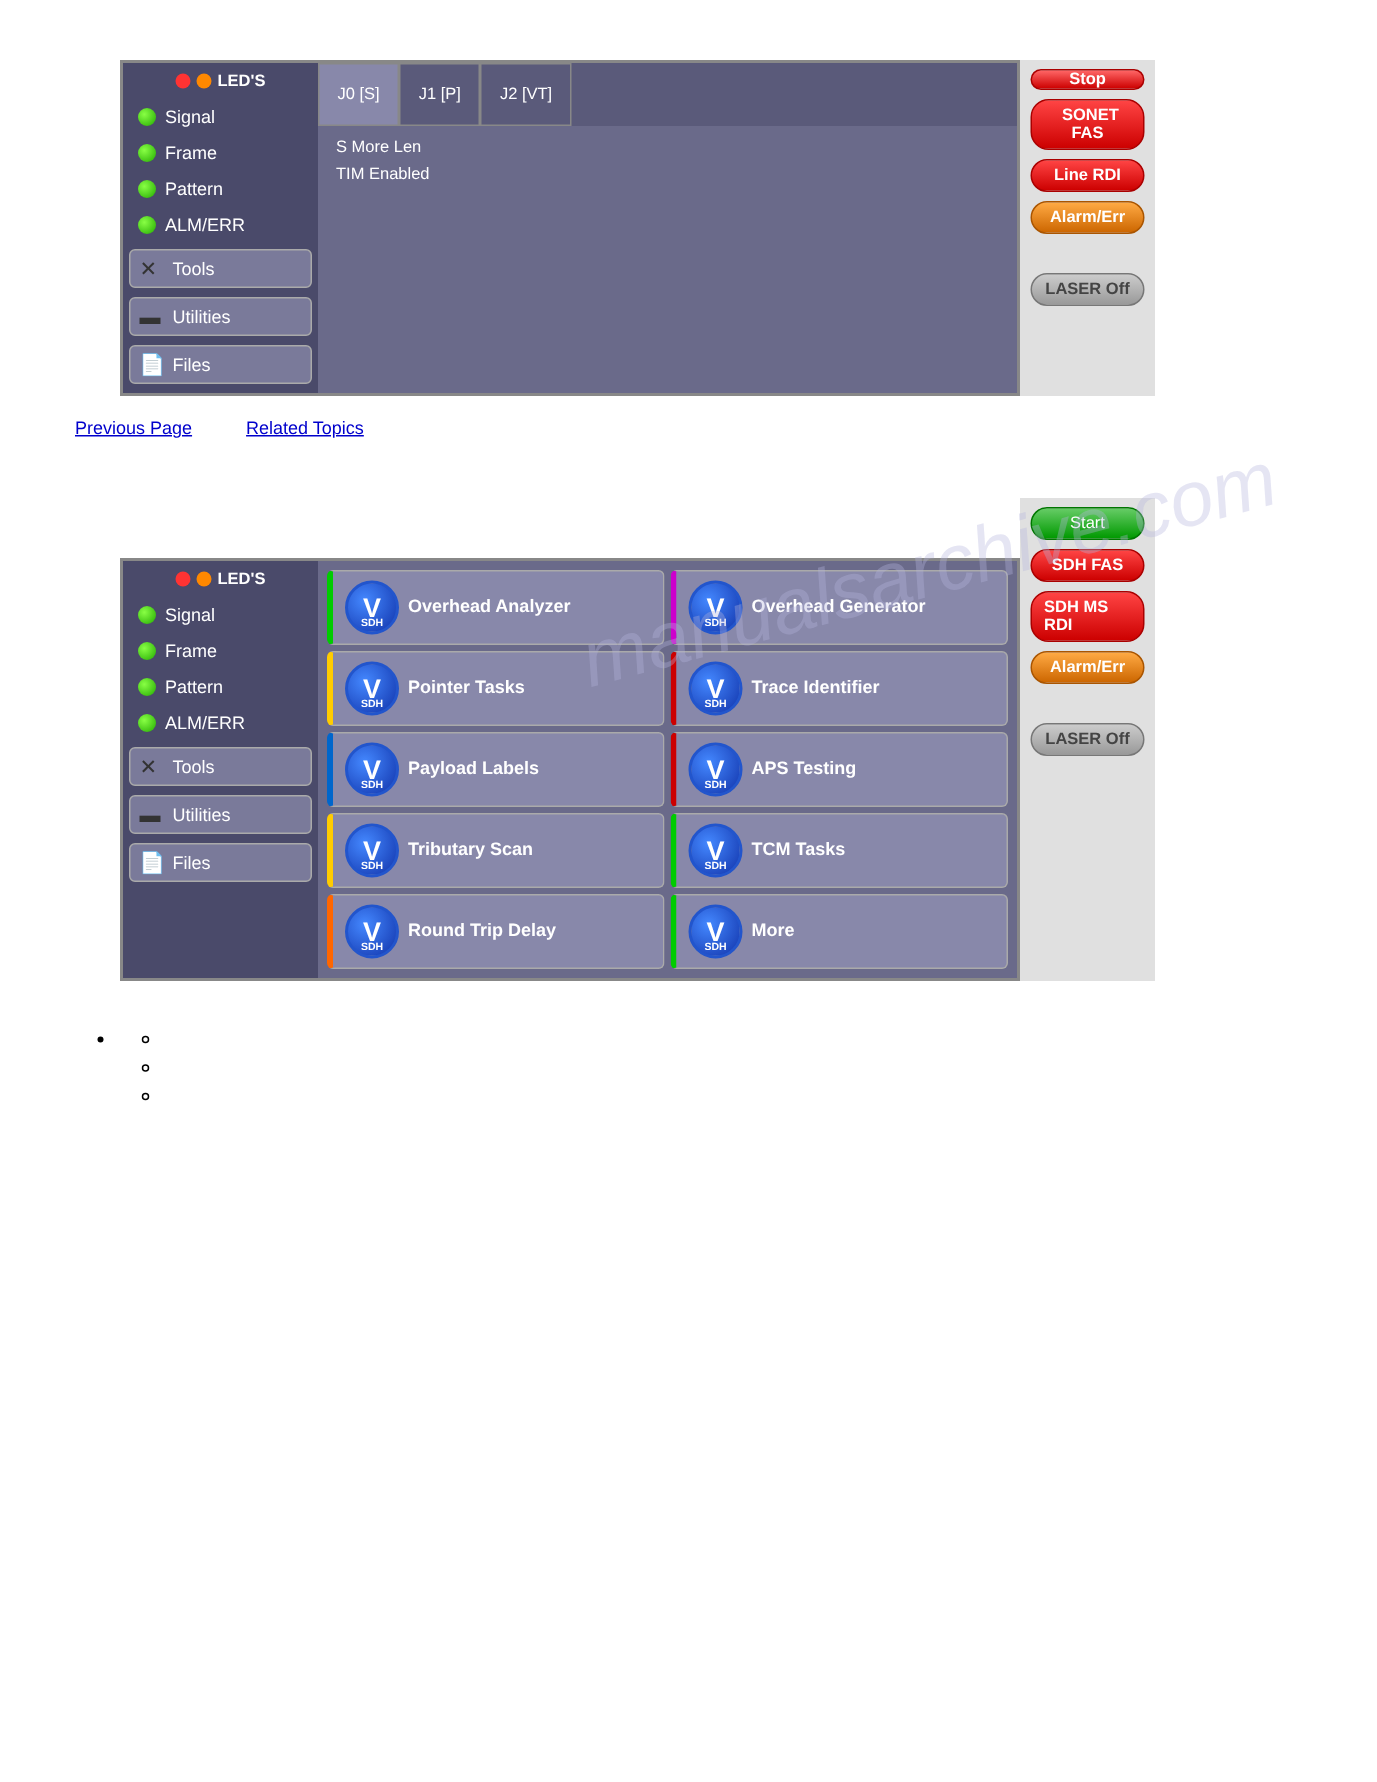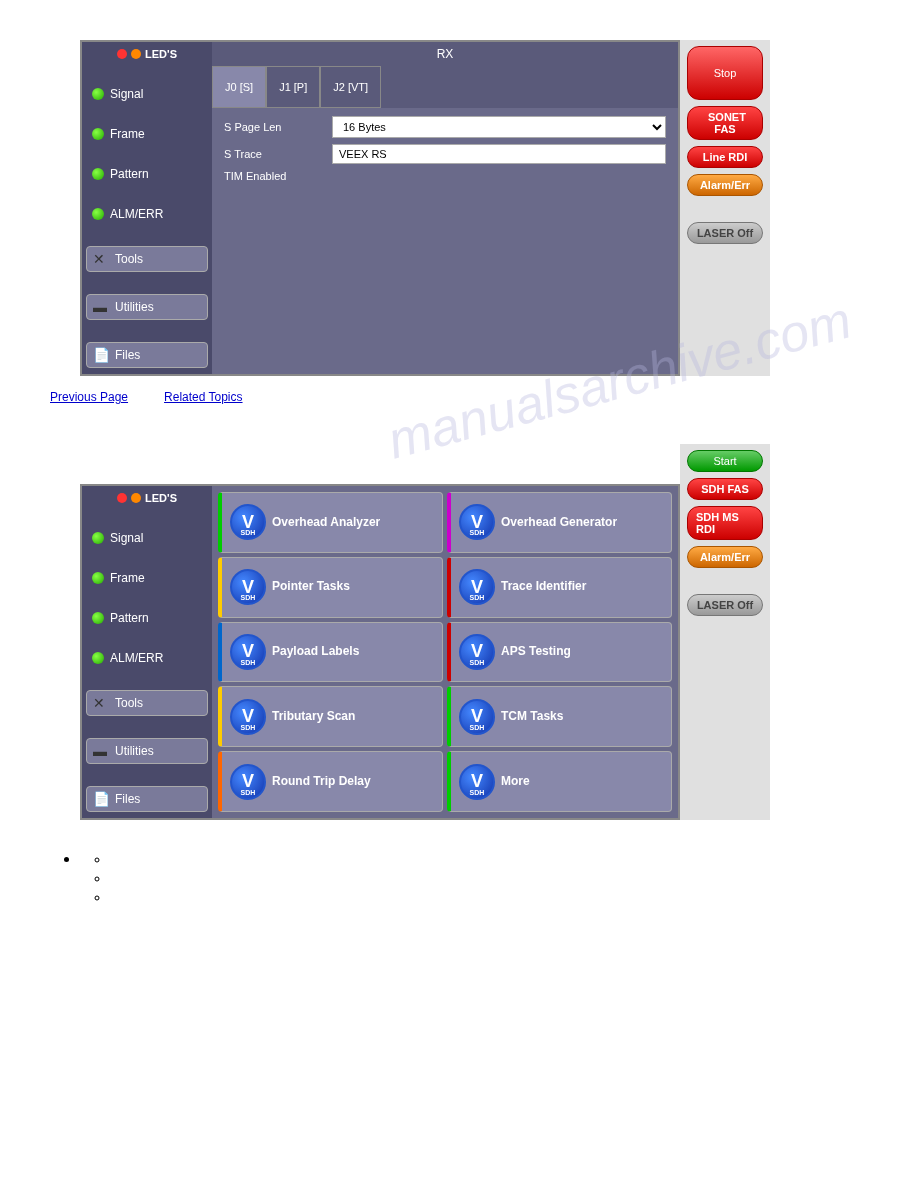--- a/index.html
+++ b/index.html
@@ -37,21 +37,21 @@
     }
 
     
     .sidebar {
       width: 130px;
       background: #4a4a6a;
       display: flex;
       flex-direction: column;
       align-items: center;
       padding: 6px 4px;
-      gap: 20px;
+      gap: 4px;
       flex-shrink: 0;
     }
 
     .sidebar-leds {
       display: flex;
       align-items: center;
       gap: 4px;
       margin-bottom: 4px;
       width: 100%;
       justify-content: center;
@@ -213,23 +213,23 @@
       gap: 6px;
       background: #e0e0e0;
       flex-shrink: 0;
     }
 
     .btn-stop {
       background: linear-gradient(to bottom, #ff6666, #cc0000);
       color: white;
       border: 1px solid #aa0000;
       border-radius: 12px;
-      padding: 20px 16px;
-      font-size: 11px;
-      font-weight: normal;
+      padding: 0 16px;
+      font-size: 11px;
+      font-weight: bold;
       cursor: pointer;
       width: 76px;
       text-align: center;
     }
 
     .btn-sonet-fas {
       background: linear-gradient(to bottom, #ff4444, #cc0000);
       color: white;
       border: 1px solid #aa0000;
       border-radius: 12px;
@@ -493,38 +493,29 @@
         <span class="sidebar-btn-label">Utilities</span>
       </div>
       <div class="sidebar-btn">
         <span class="sidebar-btn-icon">📄</span>
         <span class="sidebar-btn-label">Files</span>
       </div>
     </div>
 
     <div class="main-content">
       <div class="tab-header">
-        <div class="tab-rx">RX</div>
       </div>
       <div class="subtab-row">
         <div class="subtab active">J0 [S]</div>
         <div class="subtab">J1 [P]</div>
         <div class="subtab">J2 [VT]</div>
       </div>
       <div class="form-area">
         <div class="form-row">
-          <span class="form-label">S Page Len</span>
-          <select class="form-select">
-            <option>16 Bytes</option>
-            <option>64 Bytes</option>
-          </select>
-        </div>
-        <div class="form-row">
-          <span class="form-label">S Trace</span>
-          <input class="form-input" type="text" value="VEEX RS" style="">
+          <span class="form-label">S More Len</span>
         </div>
         <div class="form-row">
           <span class="form-label">TIM Enabled</span>
         </div>
       </div>
     </div>
   </div>
 
   <div class="right-buttons">
     <button class="btn-stop">Stop</button>

